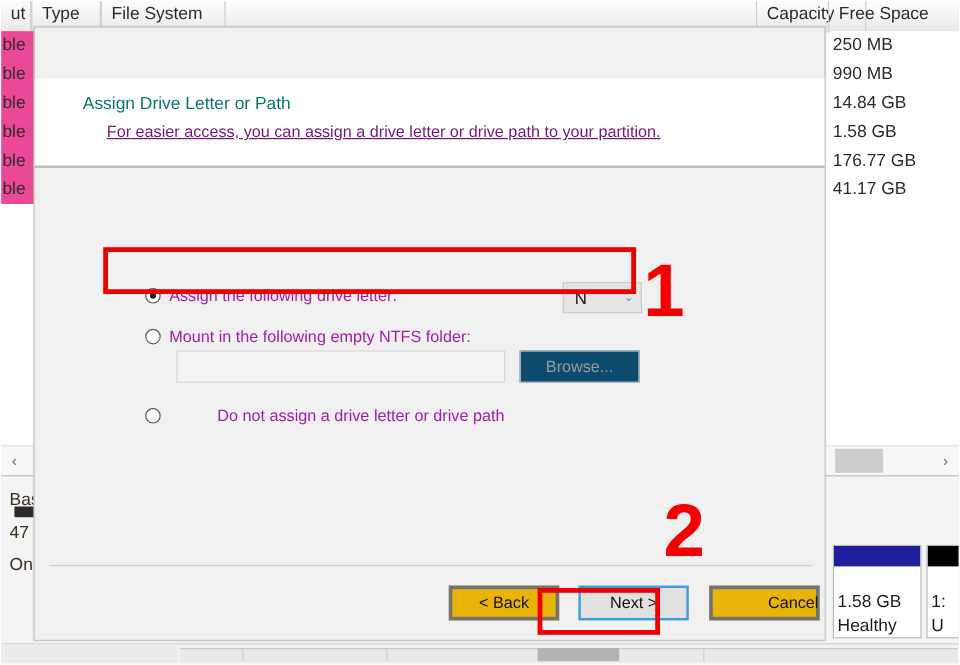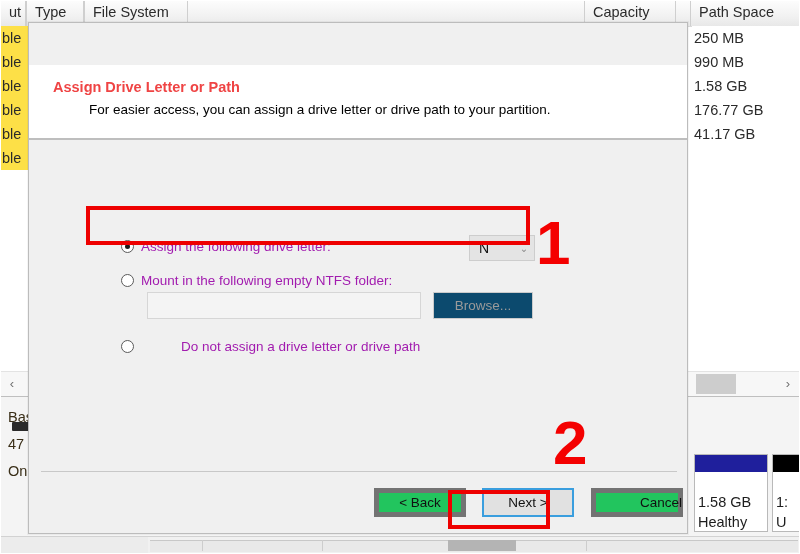--- a/index.html
+++ b/index.html
@@ -43,21 +43,21 @@
     padding-left: 8px;
     box-sizing: border-box;
     white-space: nowrap;
     overflow: hidden;
   }
 
   .bg-rows-left {
     position: absolute;
     left: 0; top: 26px;
     width: 30px; height: 144px;
-    background: #fde047;
+    background: #ec4899;
     overflow: hidden;
   }
   .bg-rows-right {
     position: absolute;
     left: 692px; top: 26px;
     width: 108px; height: 144px;
     background: #ffffff;
     overflow: hidden;
   }
   .bg-row-item {
@@ -241,32 +241,33 @@
   #dlg-close svg { display: block; }
 
   #dlg-header {
     position: absolute;
     left: 0; top: 42px;
     width: 100%; height: 73px;
     background: #ffffff;
   }
   #dlg-head-title {
     position: absolute;
-    left: 24px; top: 14px;
+    left: 40px; top: 14px;
     font-size: 14.5px;
-    font-weight: bold;
-    color: #ef4444;
+    font-weight: normal;
+    color: #0f766e;
     white-space: nowrap;
   }
   #dlg-head-sub {
     position: absolute;
     left: 60px; top: 37px;
     font-size: 13.5px;
-    color: #000000;
-    white-space: nowrap;
+    color: #701a75;
+    white-space: nowrap;
+    text-decoration: underline;
   }
   #dlg-head-rule {
     position: absolute;
     left: 0; top: 115px;
     width: 100%; height: 2px;
     background: #bebebe;
   }
 
   #dlg-body {
     position: absolute;
@@ -378,22 +379,22 @@
   #dlg-footer {
     position: absolute;
     left: 0; bottom: 0;
     width: 100%; height: 61px;
     background: #f0f0f0;
   }
   .dlg-btn {
     position: absolute;
     top: 16px;
     width: 92px; height: 29px;
-    background: #22c55e;
-    border: 5px solid #737373;
+    background: #eab308;
+    border: 3px solid #737373;
     box-sizing: border-box;
     display: flex;
     align-items: center;
     justify-content: center;
     font-size: 13.5px;
     color: #111111;
   }
   #btn-back { left: 345px; }
   #btn-next {
     left: 453px;
@@ -431,36 +432,37 @@
 </head>
 <body>
 
 <div id="bg-window">
 
   <div class="col-header-strip">
     <div class="col-head" style="left:0px;width:26px;">ut</div>
     <div class="col-head" style="left:26px;width:58px;">Type</div>
     <div class="col-head" style="left:84px;width:104px;">File System</div>
     <div class="col-head" style="left:188px;width:492px;margin-top:38px;">Status</div>
-    <div class="col-head" style="left:584px;width:92px;">Capacity</div>
-    <div class="col-head" style="left:690px;width:110px;">Path Space</div>
+    <div class="col-head" style="left:630px;width:92px;">Capacity</div>
+    <div class="col-head" style="left:690px;width:110px;">Free Space</div>
   </div>
 
   <div class="bg-rows-left">
     <div class="bg-row-item">ble</div>
     <div class="bg-row-item">ble</div>
     <div class="bg-row-item">ble</div>
     <div class="bg-row-item">ble</div>
     <div class="bg-row-item">ble</div>
     <div class="bg-row-item">ble</div>
   </div>
 
   <div class="bg-rows-right">
     <div class="bg-row-item">250 MB</div>
     <div class="bg-row-item">990 MB</div>
+    <div class="bg-row-item">14.84 GB</div>
     <div class="bg-row-item">1.58 GB</div>
     <div class="bg-row-item">176.77 GB</div>
     <div class="bg-row-item">41.17 GB</div>
   </div>
 
   <div class="bg-white-fill" style="left:0px;top:170px;width:30px;height:201px;"></div>
   <div class="bg-white-fill" style="left:692px;top:170px;width:108px;height:201px;"></div>
 
   <div id="hscroll-top">
     <div class="sb-track" style="left:24px;width:752px;"></div>

